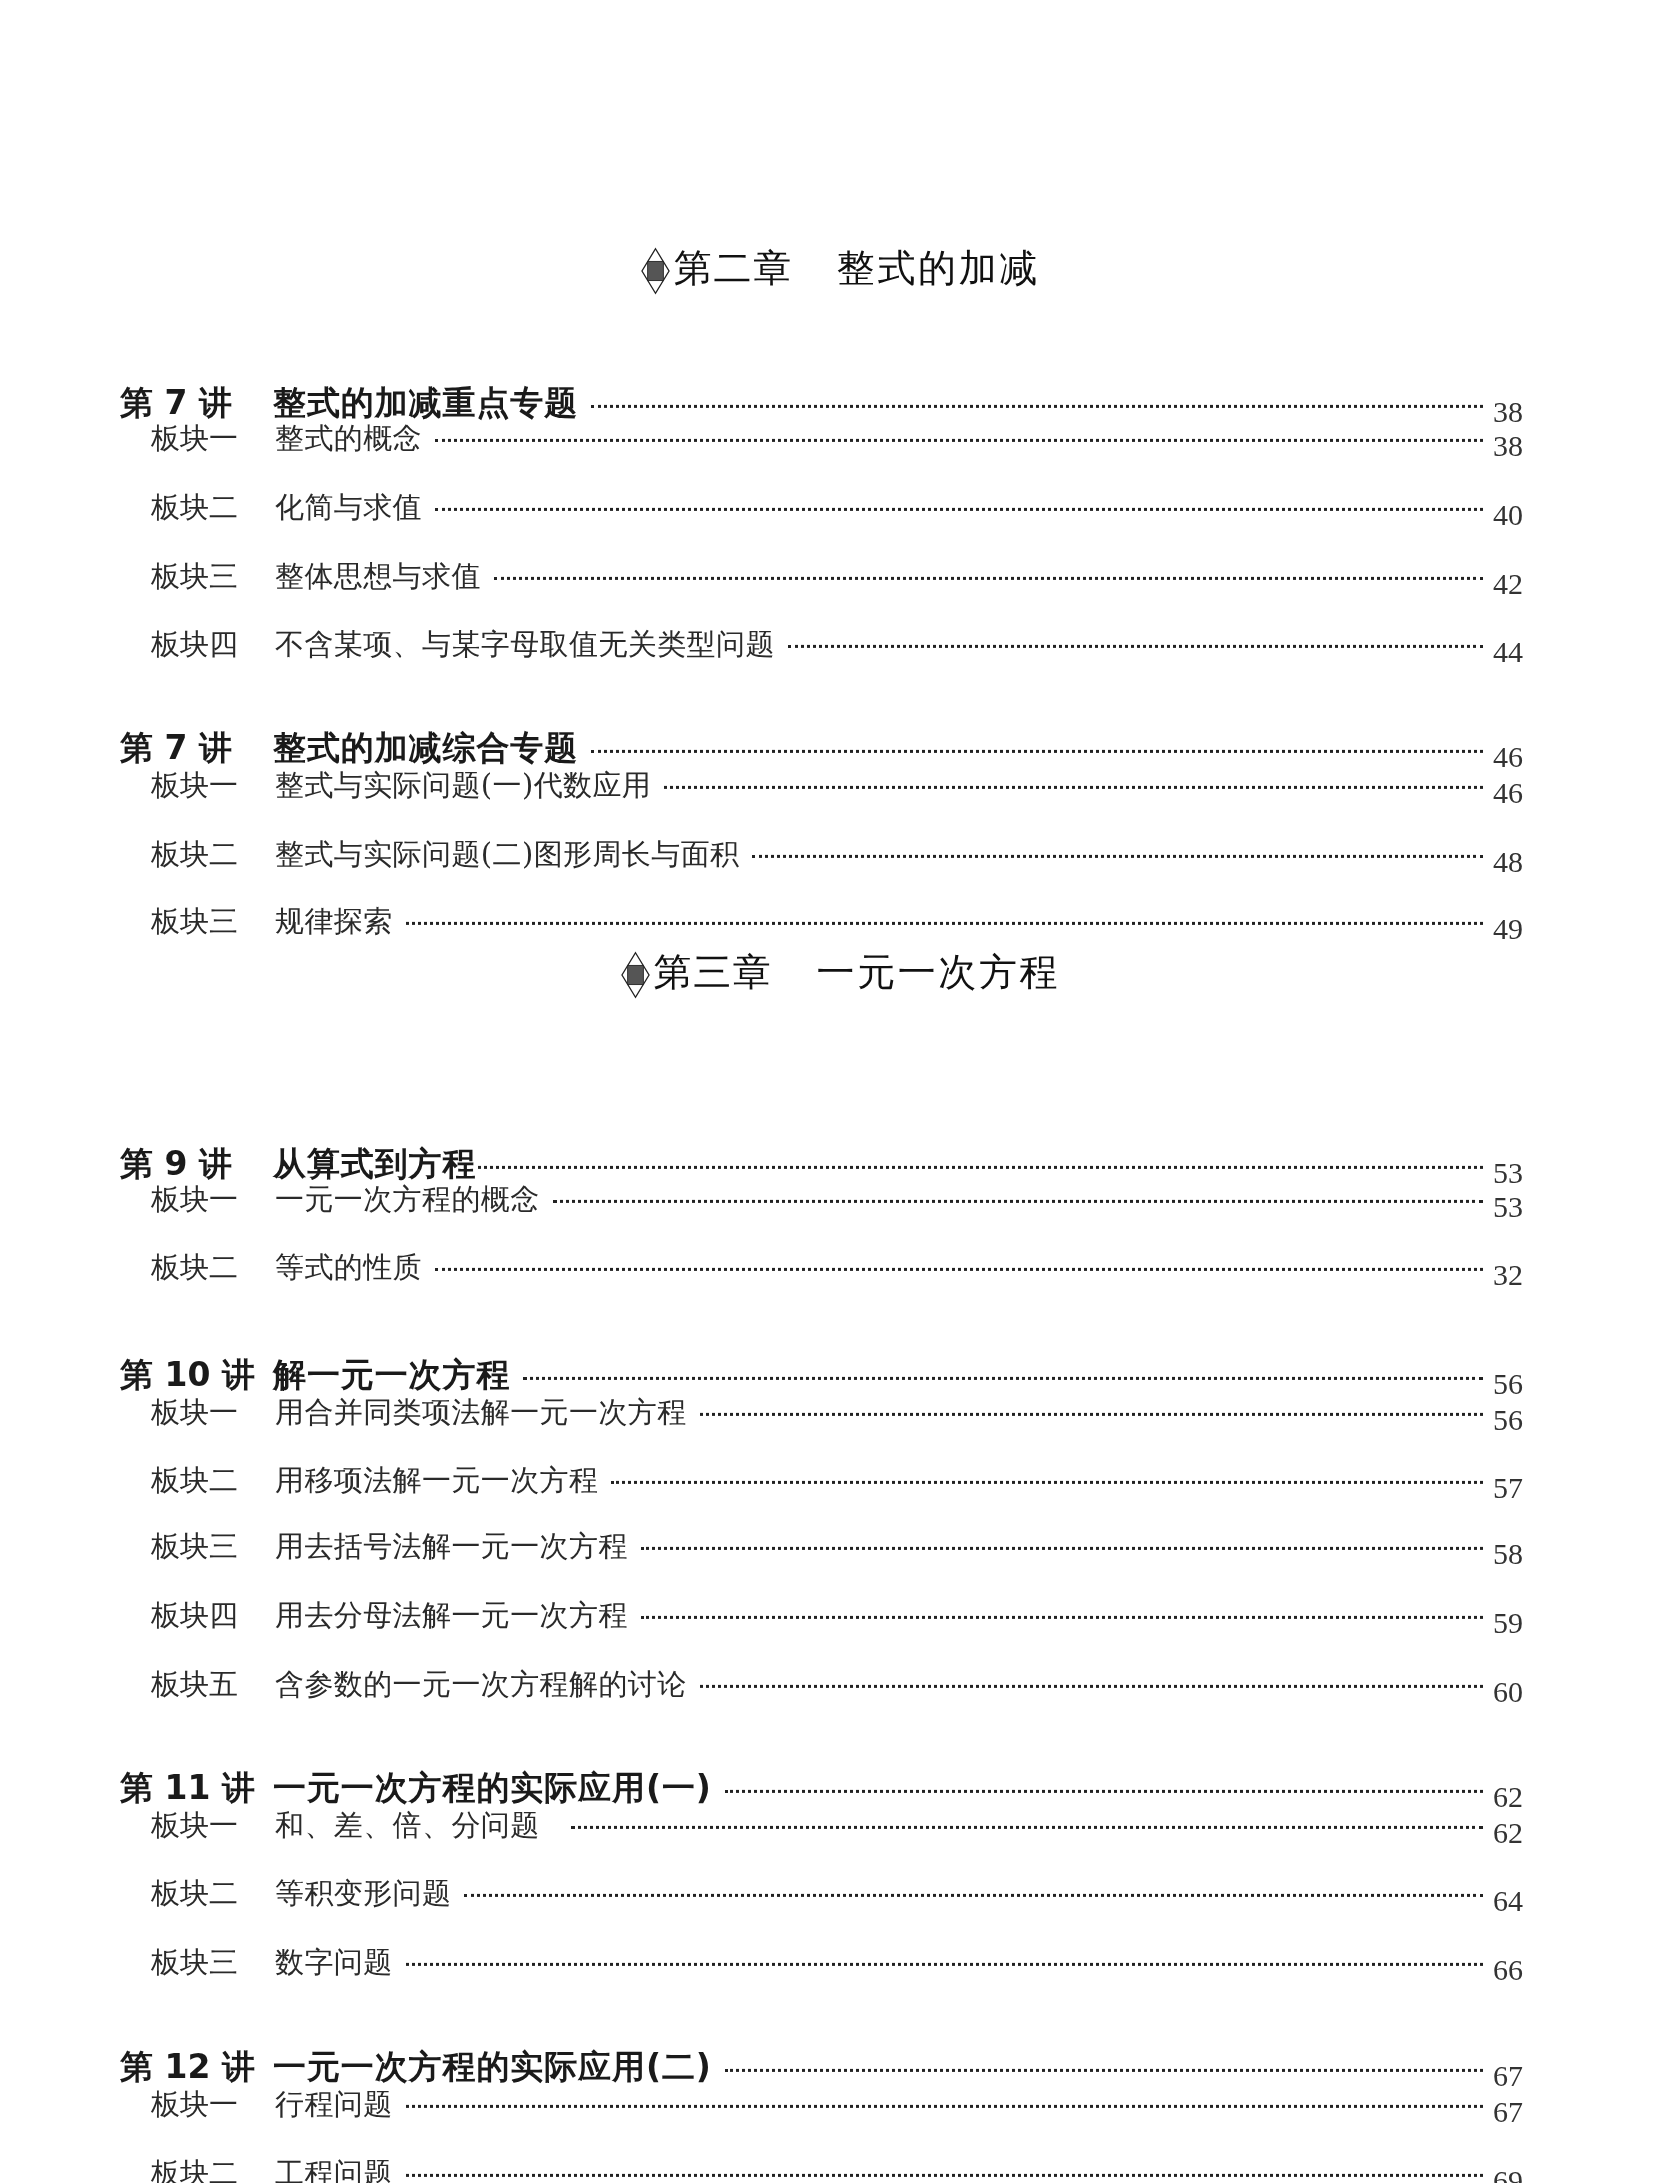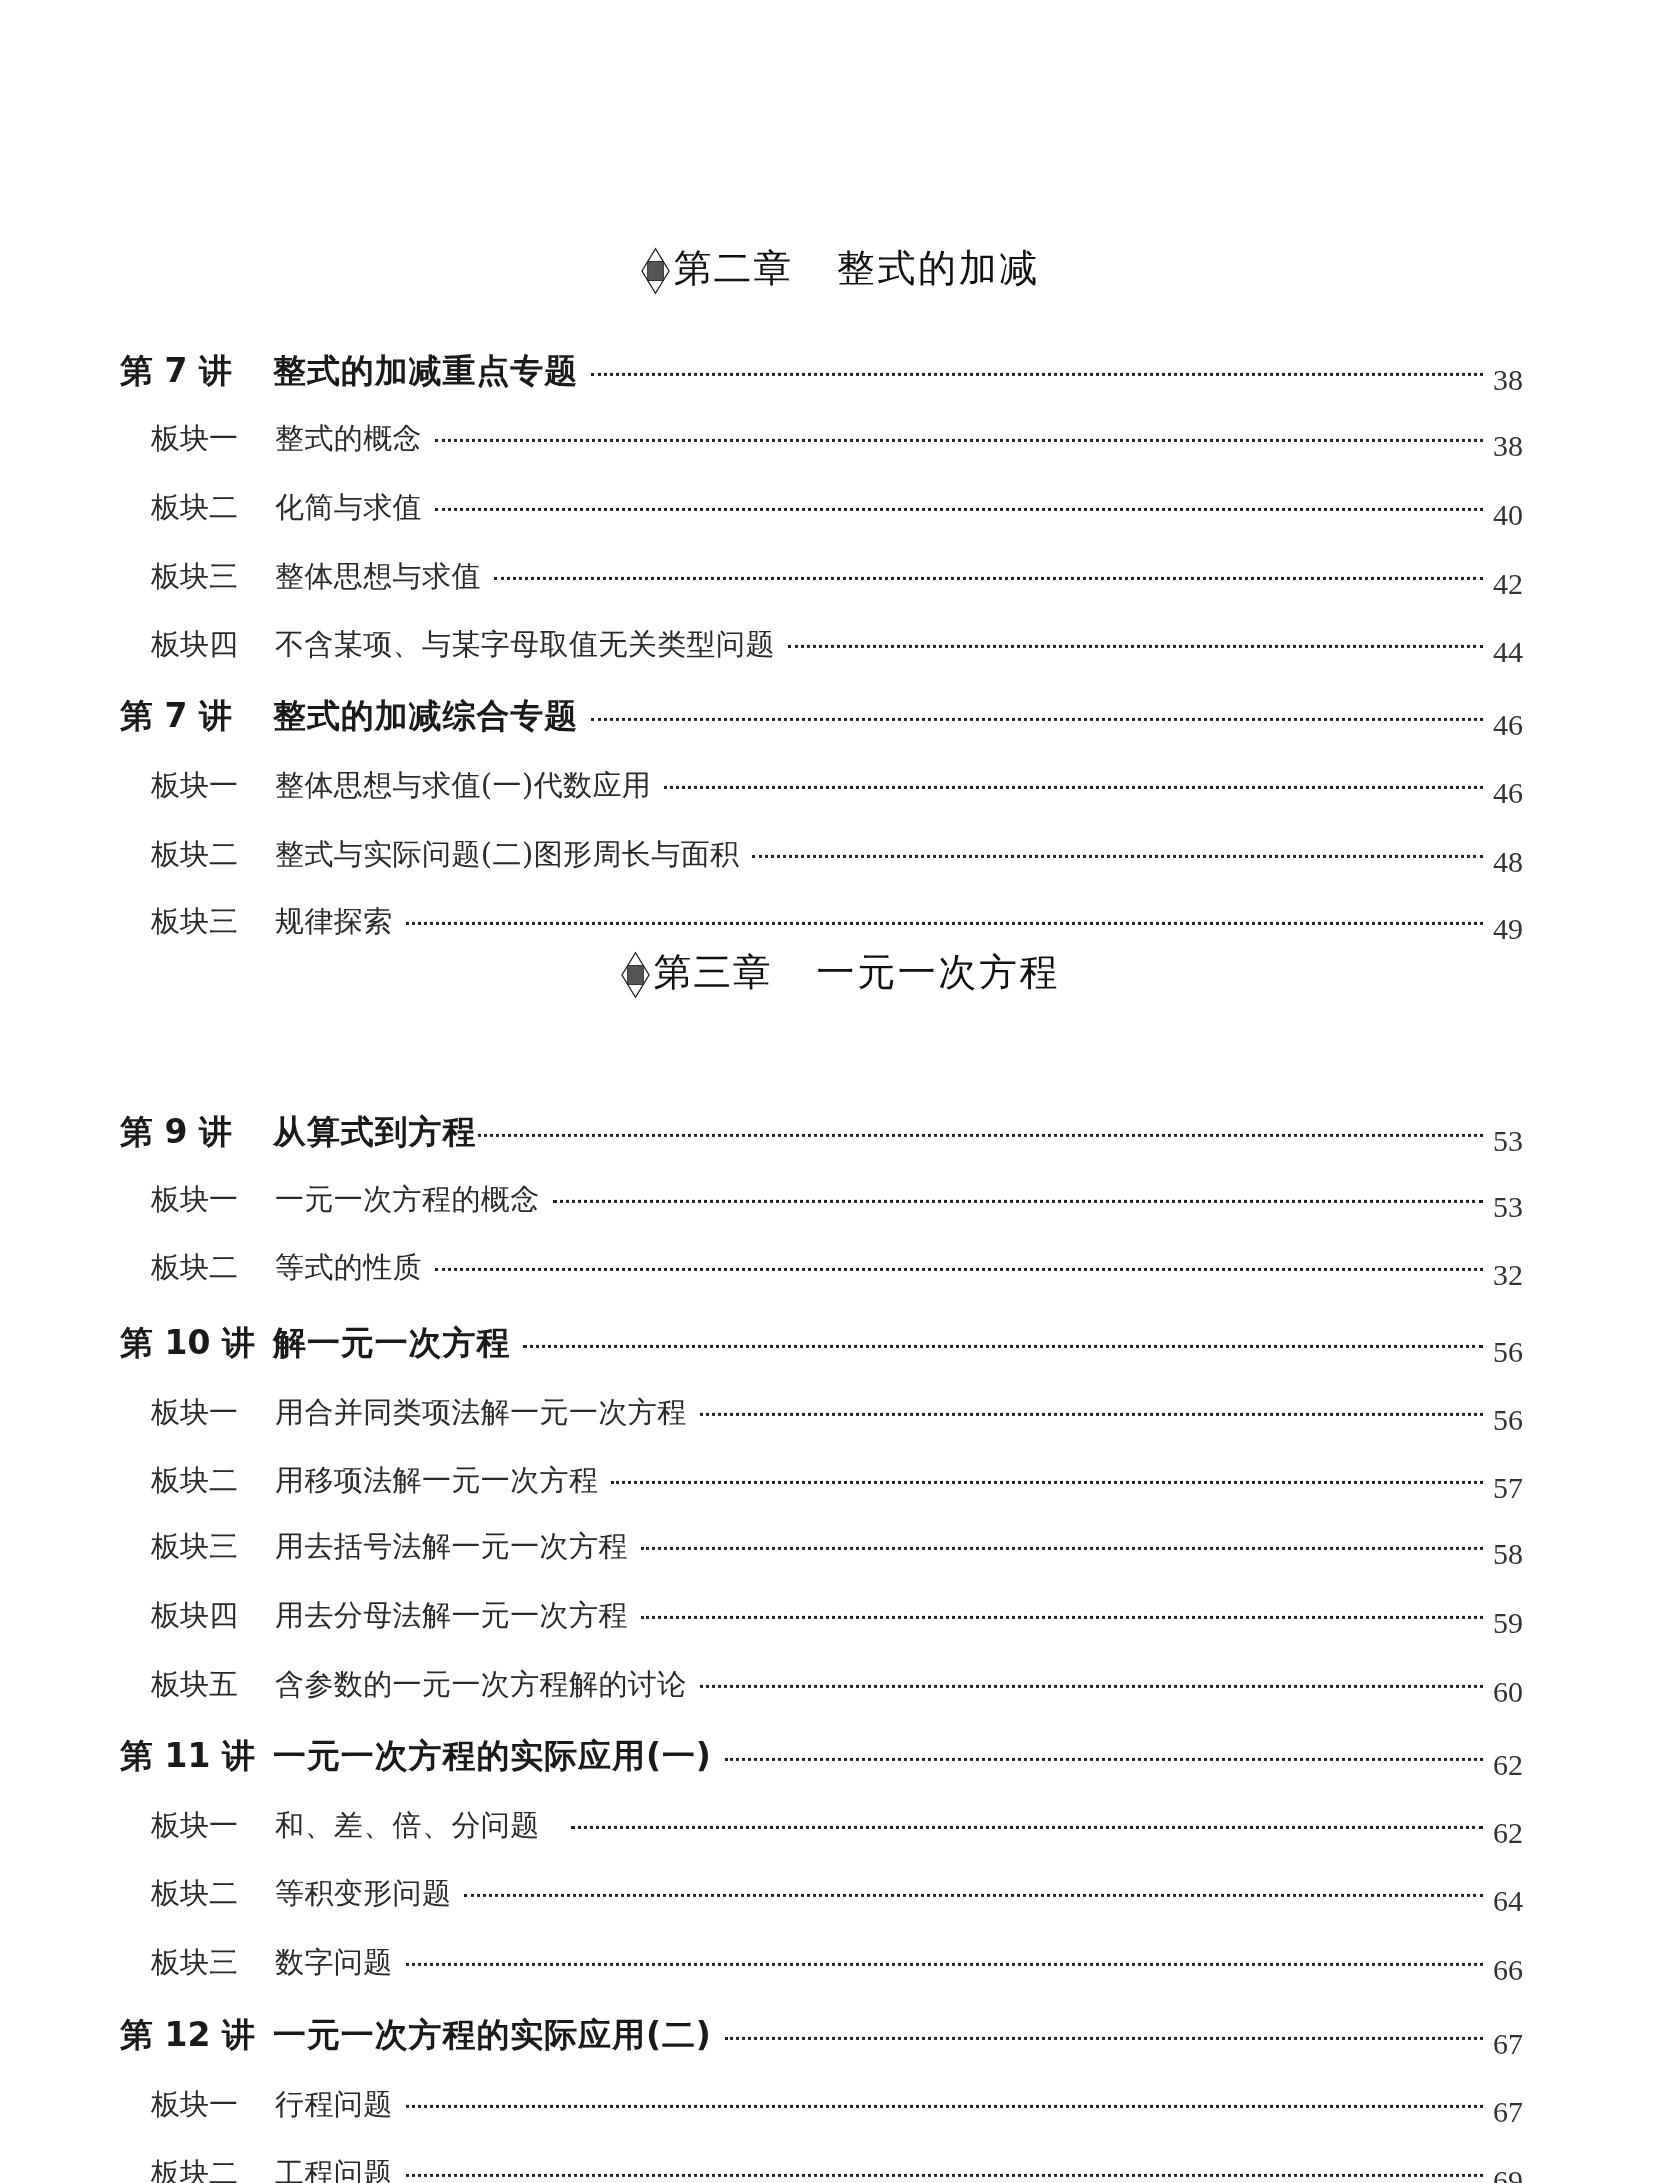--- a/index.html
+++ b/index.html
@@ -42,21 +42,21 @@
   }
   .row .page {
     width: 39px;
     text-align: left;
     font-family: Liberation Serif, serif;
     font-size: 30px;
     color: #333;
     transform: translateY(7.9px);
   }
 
-  .lecture { left: 120px; font-size: 33px; }
+  .lecture { left: 120px; font-size: 33px; margin-top: 32px; }
   .lecture .label {
     font-family: "DejaVu Sans", "Liberation Sans", sans-serif;
     font-weight: bold;
     width: 153px;
     color: #1a1a1a;
   }
   .lecture .title {
     font-family: "DejaVu Sans", "Liberation Sans", sans-serif;
     font-weight: bold;
     letter-spacing: 0.9px;
@@ -112,21 +112,21 @@
 </div>
 
 <div class="row lecture" style="top:694px;">
   <span class="label">第 7 讲</span>
   <span class="title">整式的加减综合专题</span>
   <span class="leader"></span>
   <span class="page">46</span>
 </div>
 <div class="row section" style="top:766px;">
   <span class="label">板块一</span>
-  <span class="title">整体思想与求值(一)代数应用</span>
+  <span class="title">整式与实际问题(一)代数应用</span>
   <span class="leader"></span>
   <span class="page">46</span>
 </div>
 <div class="row section" style="top:835px;">
   <span class="label">板块二</span>
   <span class="title">整式与实际问题(二)图形周长与面积</span>
   <span class="leader"></span>
   <span class="page">48</span>
 </div>
 <div class="row section" style="top:902px;">

